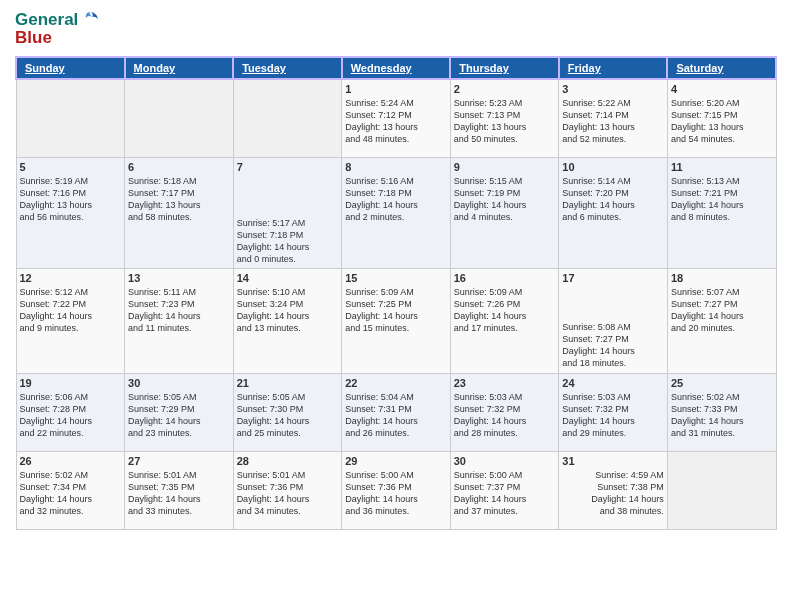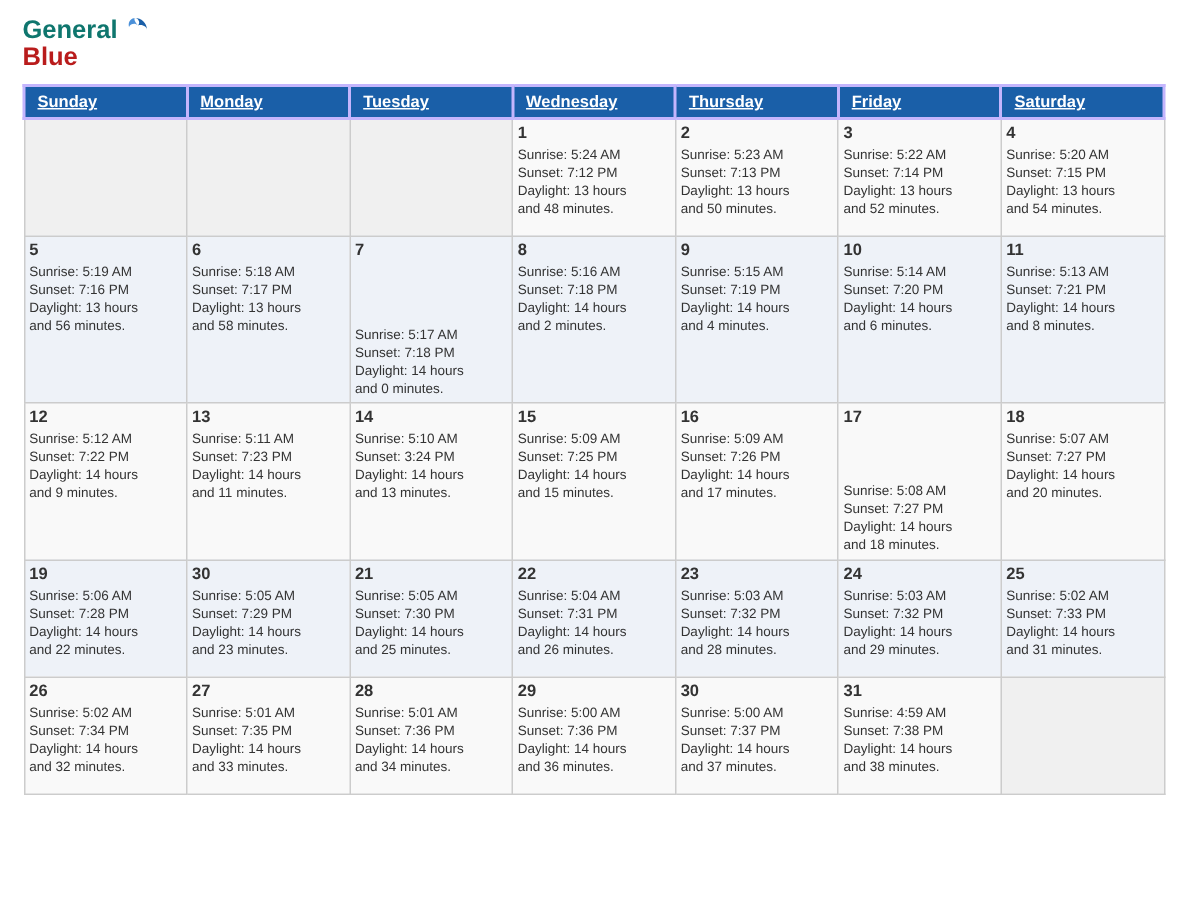--- a/index.html
+++ b/index.html
@@ -335,21 +335,21 @@
           </td>
           <td>
             <span class="day-num">30</span>
             <div class="day-info" style="white-space: pre-line;">Sunrise: 5:00 AM
 Sunset: 7:37 PM
 Daylight: 14 hours
 and 37 minutes.</div>
           </td>
           <td>
             <span class="day-num">31</span>
-            <div class="day-info" style="white-space: pre-line;">Sunrise: 4:59 AM
+            <div class="day-info" style="white-space: pre-line; text-align: right;">Sunrise: 4:59 AM
 Sunset: 7:38 PM
 Daylight: 14 hours
 and 38 minutes.</div>
           </td>
           <td class="empty-cell"></td>
         </tr>
       </tbody>
   </table>
 </div>
 

